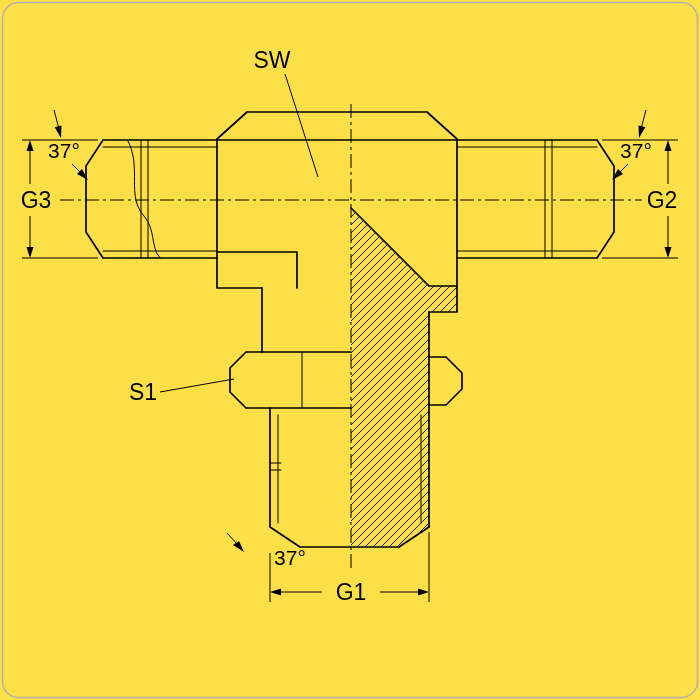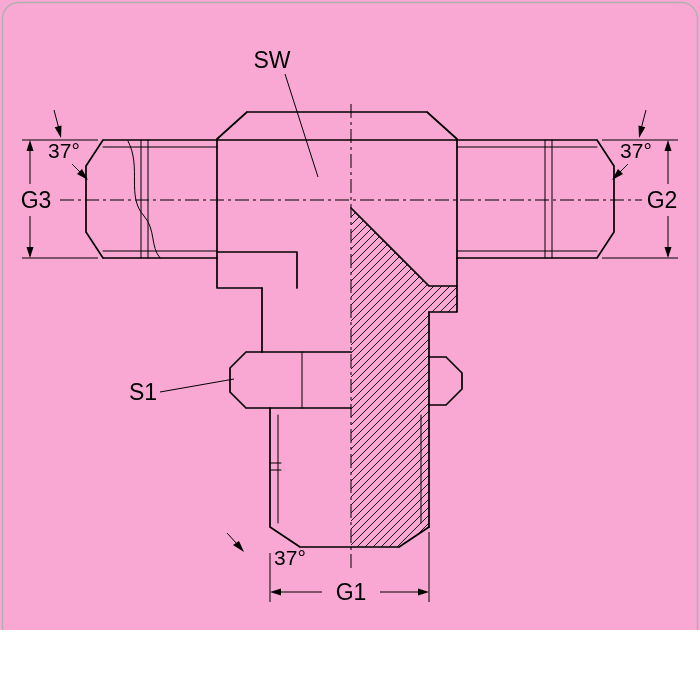--- a/index.html
+++ b/index.html
@@ -1,16 +1,16 @@
 <!DOCTYPE html>
 <html><head>
 <meta charset="utf-8">
 <style>
   html,body{margin:0;padding:0;background:#ffffff;}
-  .stage{width:700px;height:630px;position:relative;background:#f9a8d4;overflow:hidden;}
+  .stage{width:700px;height:700px;position:relative;background:#fde047;overflow:hidden;}
   svg{display:block;}
   .lbl{font-family:"Liberation Sans","DejaVu Sans",sans-serif;font-size:23px;fill:#000;}
   .lbl-sm{font-family:"Liberation Sans","DejaVu Sans",sans-serif;font-size:21px;fill:#000;}
   .outline{stroke:#000;stroke-width:1.7;fill:none;stroke-linecap:round;}
   .thin{stroke:#000;stroke-width:1;fill:none;stroke-linecap:round;}
   .dim{stroke:#000;stroke-width:1;fill:none;}
   .cl{stroke:#000;stroke-width:1;fill:none;stroke-dasharray:14 4 3 4;}
   .ah{fill:#000;stroke:none;}
 </style>
 </head>

